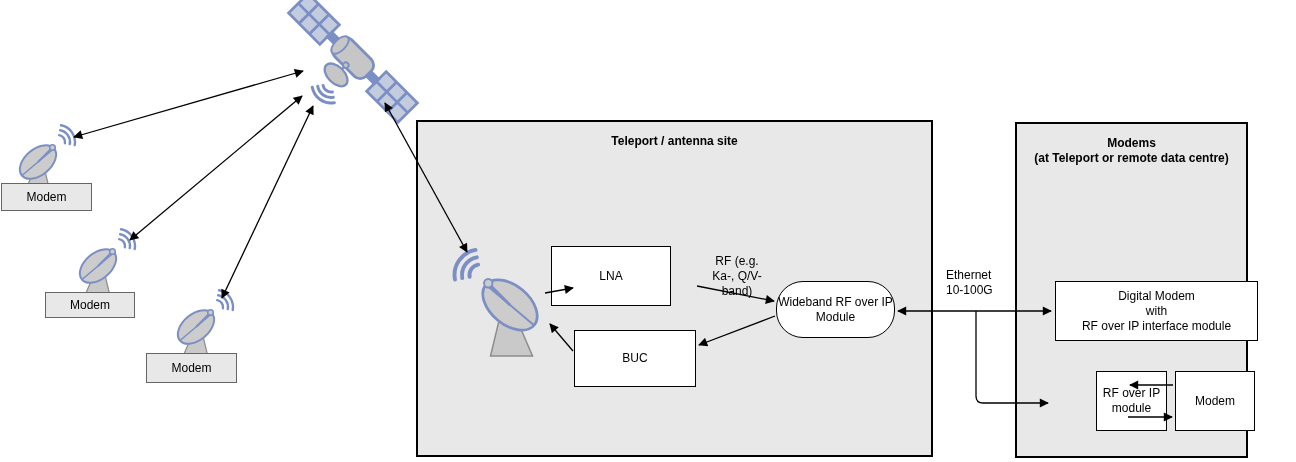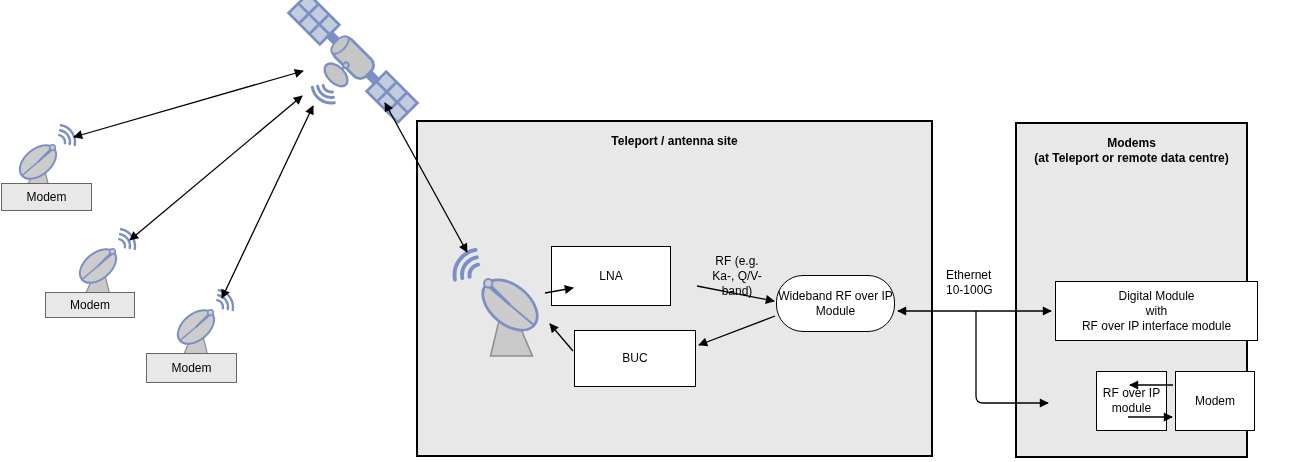--- a/index.html
+++ b/index.html
@@ -139,34 +139,34 @@
   <div class="abs gray-box" style="left:146px;top:353px;width:91px;height:30px;">
     <span>Modem</span>
   </div>
 
   <div class="abs white-box" style="left:551px;top:246px;width:120px;height:60px;">
     <span>LNA</span>
   </div>
   <div class="abs white-box" style="left:574px;top:330px;width:122px;height:57px;">
     <span>BUC</span>
   </div>
-  <div class="abs white-box" style="left:776px;top:275px;width:119px;height:57px;border-radius:27px;">
+  <div class="abs white-box" style="left:776px;top:281px;width:119px;height:57px;border-radius:27px;">
     <span>Wideband RF over IP
 Module</span>
   </div>
 
   <div class="abs free-label" style="left:697px;top:228px;width:80px;margin-top:26px;">RF (e.g.
 Ka-, Q/V-
 band)</div>
   <div class="abs free-label" style="left:946px;top:268px;width:60px;text-align:left;">Ethernet
 10-100G</div>
   <div class="abs free-label" style="left:1136px;top:394px;width:26px;">IF</div>
 
   <div class="abs white-box" style="left:1055px;top:281px;width:203px;height:60px;">
-    <span>Digital Module
+    <span>Digital Modem
 with
 RF over IP interface module</span>
   </div>
   <div class="abs white-box" style="left:1096px;top:371px;width:71px;height:60px;">
     <span>RF over IP
 module</span>
   </div>
   <div class="abs white-box" style="left:1175px;top:371px;width:80px;height:60px;">
     <span>Modem</span>
   </div>

